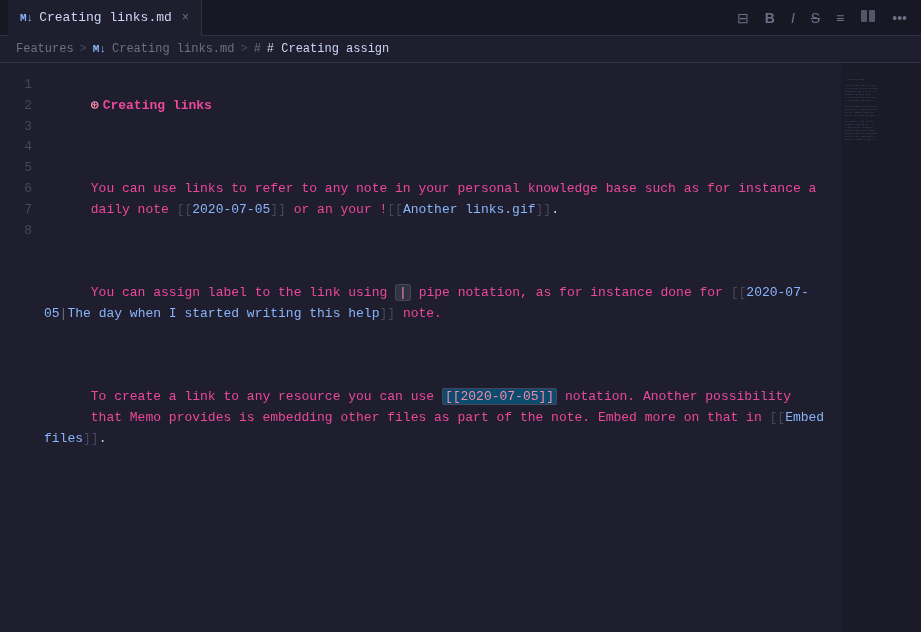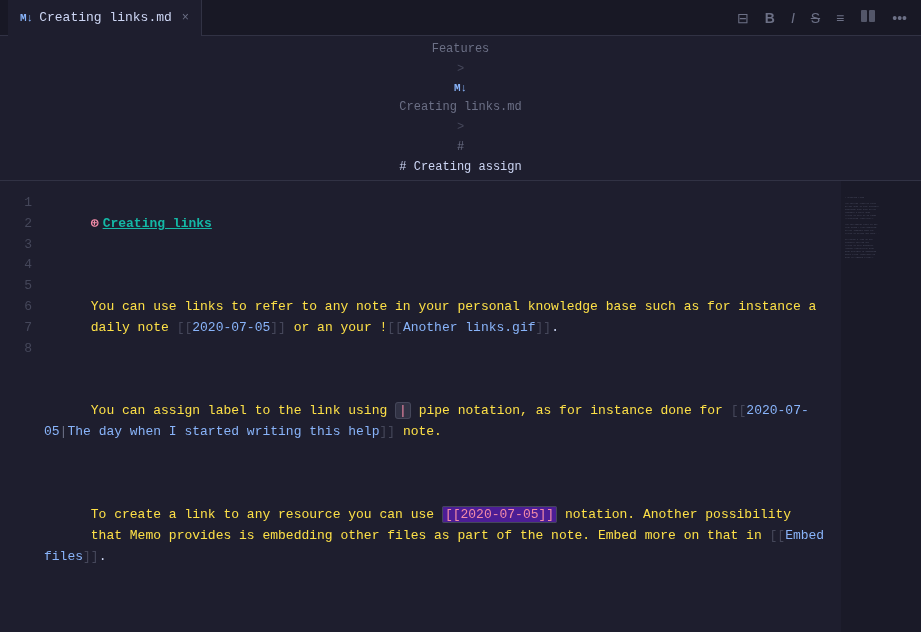--- a/index.html
+++ b/index.html
@@ -74,21 +74,20 @@
     .breadcrumb {
       display: flex;
       align-items: center;
       gap: 6px;
       padding: 6px 16px;
       background: #1e1e2e;
       border-bottom: 1px solid #313244;
       font-size: 12px;
       color: #6c7086;
       flex-shrink: 0;
-      flex-direction: column;
     }
 
     .breadcrumb-item { color: #6c7086; }
     .breadcrumb-item.active { color: #cdd6f4; }
     .breadcrumb-sep { color: #45475a; }
     .breadcrumb-icon { color: #89b4fa; font-size: 11px; font-weight: bold; }
 
     
     .editor {
       display: flex;
@@ -140,37 +139,37 @@
 
     .minimap-content {
       font-size: 2px;
       line-height: 3px;
       color: #6c7086;
       white-space: pre-wrap;
       word-break: break-all;
     }
 
     
-    .heading { color: #14b8a6; font-weight: bold; text-decoration: underline; }
-    .normal-text { color: #fde047; }
+    .heading { color: #ec4899; font-weight: bold; }
+    .normal-text { color: #ec4899; }
     .inline-code {
       background: #313244;
       border: 1px solid #45475a;
       border-radius: 3px;
       padding: 0 3px;
       color: #f38ba8;
       font-family: inherit;
     }
     .wiki-link {
       color: #89b4fa;
       text-align: center;
     }
     .wiki-link-bracket { color: #45475a; }
     .wiki-link-highlighted {
-      background: #4c1d95;
+      background: #0c4a6e;
       border: 1px solid #45475a;
       border-radius: 2px;
       padding: 0 2px;
       color: #f38ba8;
     }
     .icon-mark {
       color: #f38ba8;
       font-weight: bold;
     }
     .period { color: #cdd6f4; }

